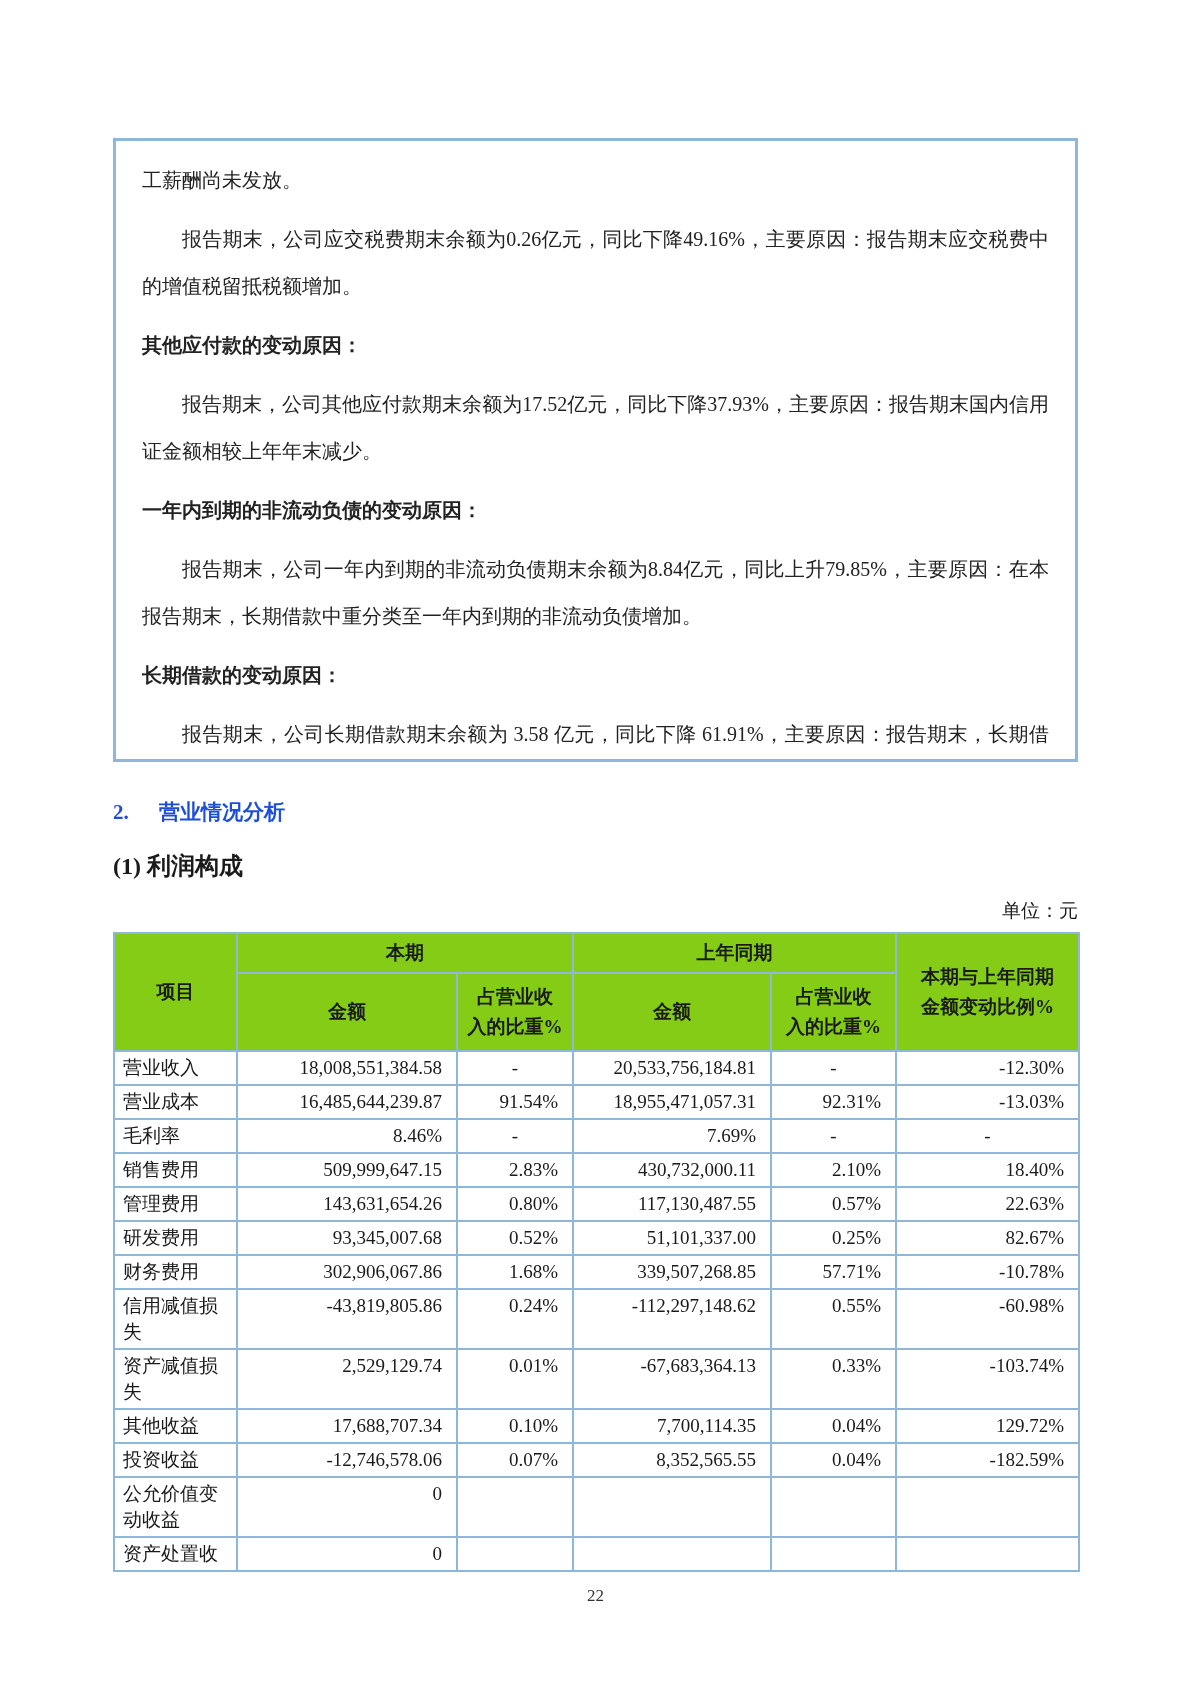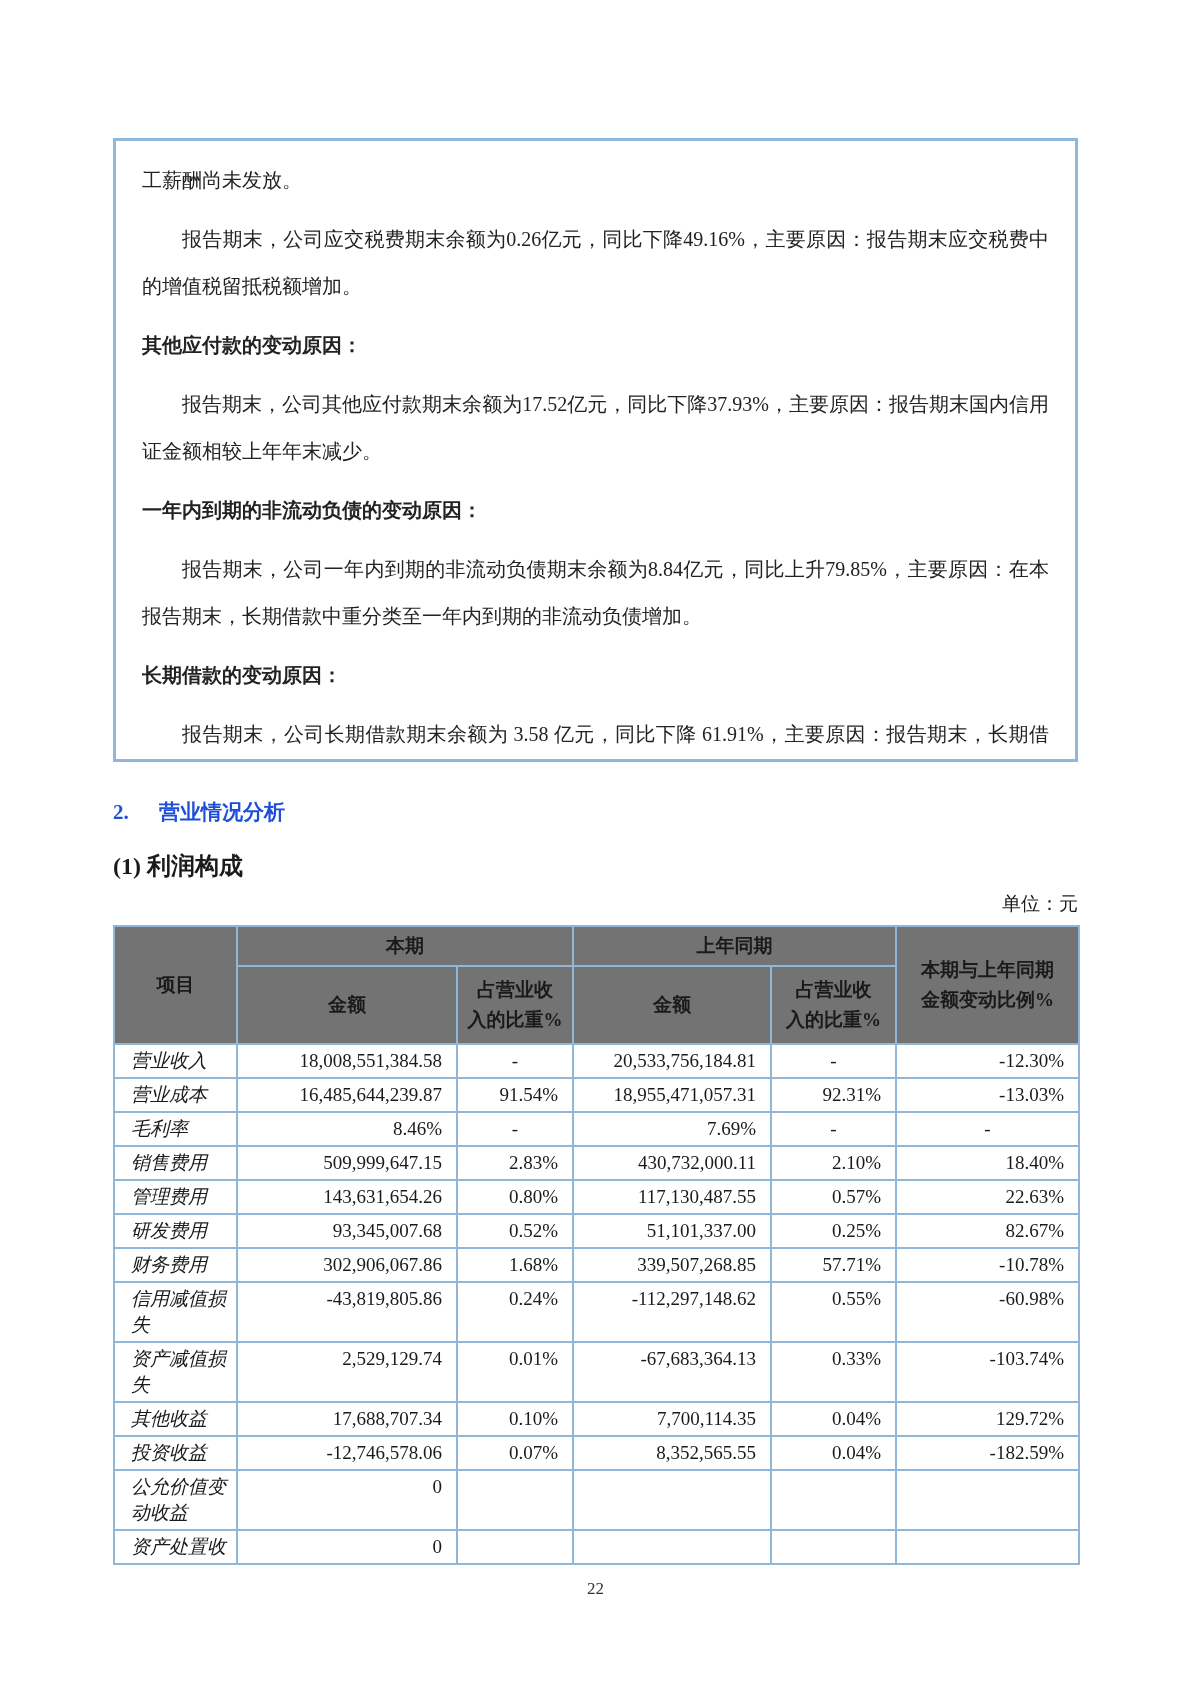--- a/index.html
+++ b/index.html
@@ -36,57 +36,57 @@
     color: #1d4ed8;
   }
   .section-heading .sec-num { display: inline-block; width: 46px; }
   .subsection-heading {
     margin-top: 24px;
     font-size: 24px;
     font-weight: bold;
     color: #1a1a1a;
   }
   .unit-line {
-    margin-top: 9px;
+    margin-top: 16px;
     text-align: right;
     font-size: 19px;
     color: #1a1a1a;
   }
 
   
   table.profit-table {
     margin-top: 8px;
     border-collapse: collapse;
     table-layout: fixed;
     width: 965px;
   }
   .profit-table th, .profit-table td {
     border: 2px solid #8fb7da;
     font-size: 19px;
     color: #1a1a1a;
     box-sizing: border-box;
   }
   .profit-table thead th {
-    background: #737373;
+    background: #84cc16;
     font-weight: bold;
     text-align: center;
     vertical-align: middle;
     white-space: pre-line;
     line-height: 30px;
     margin-left: 29px;
   }
   .profit-table tr.hrow1 th { height: 40px; }
   .profit-table tr.hrow2 th { height: 78px; }
   .profit-table tbody td {
     vertical-align: top;
     line-height: 26px;
     padding: 3px 4px;
     height: 26px;
   }
-  .profit-table td.cell-label { text-align: left;  padding-left: 16px;  padding-right: 4px; font-style: italic; }
+  .profit-table td.cell-label { text-align: left;  padding-left: 8px;  padding-right: 4px; }
   .profit-table td.cell-num   { text-align: right; padding-right: 14px; }
   .profit-table td.cell-dash  { text-align: center; }
 
   .footer-page-number {
     margin-top: 14px;
     text-align: center;
     font-size: 17px;
     color: #333333;
   }
 </style>

